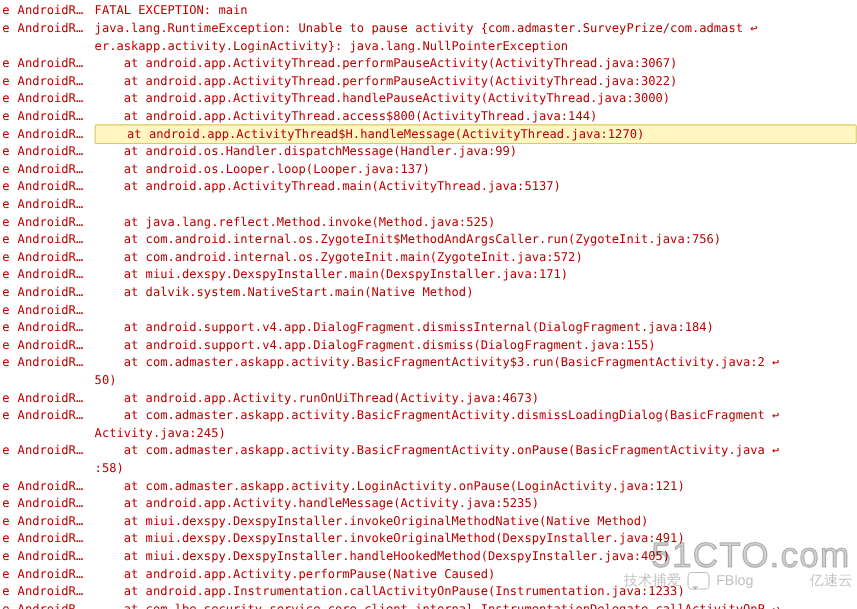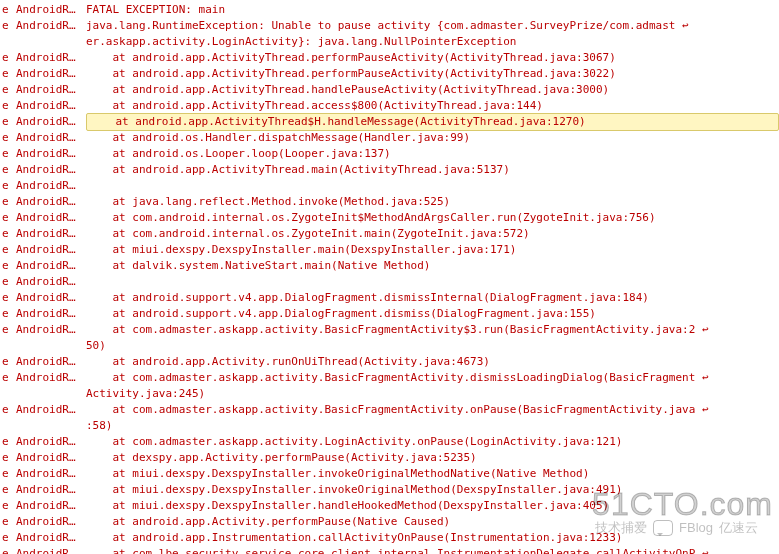--- a/index.html
+++ b/index.html
@@ -53,32 +53,33 @@
     bottom: 42px;
     font-family: Impact, "Arial Black", sans-serif;
     font-size: 32px;
     letter-spacing: 1px;
     color: rgba(0,0,0,0.18);
     -webkit-text-stroke: 1px rgba(0,0,0,0.25);
     pointer-events: none;
   }
   .watermark2 {
     position: absolute;
-    right: 21px;
+    right: 4px;
     bottom: 18px;
     font-size: 13px;
     font-family: "Microsoft YaHei", sans-serif;
     color: rgba(0,0,0,0.25);
     display: flex;
     align-items: center;
     gap: 6px;
     pointer-events: none;
   }
   .watermark2 .yx {
     font-family: sans-serif;
+    margin-left: 45px;
   }
   .bubble {
     width: 18px; height: 14px; border: 1.5px solid rgba(0,0,0,0.25);
     border-radius: 4px; position: relative; display:inline-block;
   }
   .bubble::after{
     content:""; position:absolute; bottom:-4px; left:3px;
     border:3px solid transparent; border-top-color: rgba(0,0,0,0.25);
   }
 </style>
@@ -107,21 +108,21 @@
     <div class="row"><span class="lvl">e</span><span class="tag">AndroidR…</span><span class="msg">    at android.support.v4.app.DialogFragment.dismissInternal(DialogFragment.java:184)</span></div>
     <div class="row"><span class="lvl">e</span><span class="tag">AndroidR…</span><span class="msg">    at android.support.v4.app.DialogFragment.dismiss(DialogFragment.java:155)</span></div>
     <div class="row"><span class="lvl">e</span><span class="tag">AndroidR…</span><span class="msg">    at com.admaster.askapp.activity.BasicFragmentActivity$3.run(BasicFragmentActivity.java:2 ↩</span></div>
     <div class="row cont"><span class="lvl">e</span><span class="tag">AndroidR…</span><span class="msg">50)</span></div>
     <div class="row"><span class="lvl">e</span><span class="tag">AndroidR…</span><span class="msg">    at android.app.Activity.runOnUiThread(Activity.java:4673)</span></div>
     <div class="row"><span class="lvl">e</span><span class="tag">AndroidR…</span><span class="msg">    at com.admaster.askapp.activity.BasicFragmentActivity.dismissLoadingDialog(BasicFragment ↩</span></div>
     <div class="row cont"><span class="lvl">e</span><span class="tag">AndroidR…</span><span class="msg">Activity.java:245)</span></div>
     <div class="row"><span class="lvl">e</span><span class="tag">AndroidR…</span><span class="msg">    at com.admaster.askapp.activity.BasicFragmentActivity.onPause(BasicFragmentActivity.java ↩</span></div>
     <div class="row cont"><span class="lvl">e</span><span class="tag">AndroidR…</span><span class="msg">:58)</span></div>
     <div class="row"><span class="lvl">e</span><span class="tag">AndroidR…</span><span class="msg">    at com.admaster.askapp.activity.LoginActivity.onPause(LoginActivity.java:121)</span></div>
-    <div class="row"><span class="lvl">e</span><span class="tag">AndroidR…</span><span class="msg">    at dexspy.app.Activity.performPause(Activity.java:5235)</span></div>
+    <div class="row"><span class="lvl">e</span><span class="tag">AndroidR…</span><span class="msg">    at android.app.Activity.handleMessage(Activity.java:5235)</span></div>
     <div class="row"><span class="lvl">e</span><span class="tag">AndroidR…</span><span class="msg">    at miui.dexspy.DexspyInstaller.invokeOriginalMethodNative(Native Method)</span></div>
     <div class="row"><span class="lvl">e</span><span class="tag">AndroidR…</span><span class="msg">    at miui.dexspy.DexspyInstaller.invokeOriginalMethod(DexspyInstaller.java:491)</span></div>
     <div class="row"><span class="lvl">e</span><span class="tag">AndroidR…</span><span class="msg">    at miui.dexspy.DexspyInstaller.handleHookedMethod(DexspyInstaller.java:405)</span></div>
     <div class="row"><span class="lvl">e</span><span class="tag">AndroidR…</span><span class="msg">    at android.app.Activity.performPause(Native Caused)</span></div>
     <div class="row"><span class="lvl">e</span><span class="tag">AndroidR…</span><span class="msg">    at android.app.Instrumentation.callActivityOnPause(Instrumentation.java:1233)</span></div>
     <div class="row"><span class="lvl">e</span><span class="tag">AndroidR…</span><span class="msg">    at com.lbe.security.service.core.client.internal.InstrumentationDelegate.callActivityOnP ↩</span></div>
   </div>
 
 <div class="watermark1">51CTO.com</div>
 <div class="watermark2">

